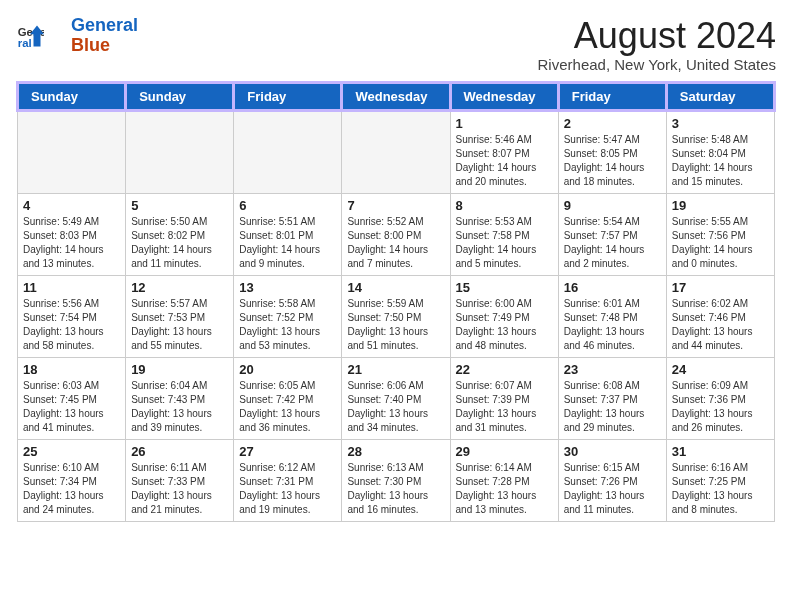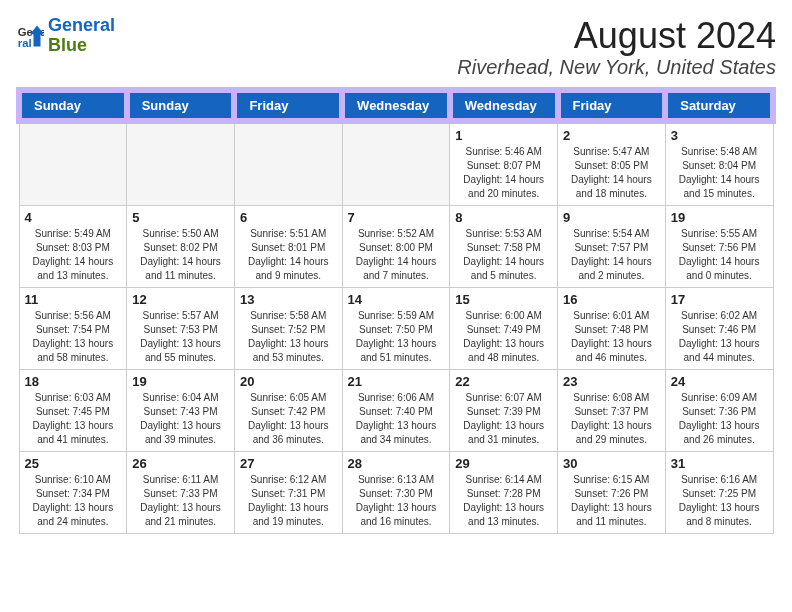--- a/index.html
+++ b/index.html
@@ -22,53 +22,53 @@
       gap: 4px;
     }
     .logo-text {
       font-size: 18px;
       font-weight: bold;
       color: #333;
       line-height: 1.1;
     }
     .logo-text span {
       color: #1565c0;
+      margin-left: 23px;
     }
     .logo-icon {
       width: 28px;
       height: 28px;
     }
     .title-block {
       text-align: right;
       margin-left: 21px;
     }
     .month-title {
       font-size: 36px;
       font-weight: normal;
       color: #222;
       line-height: 1.1;
     }
     .location-title {
-      font-size: 20px;
+      font-size: 15px;
       color: #444;
-      font-style: italic;
     }
     .calendar-table {
       width: 100%;
       border-collapse: collapse;
       table-layout: fixed;
     }
     .calendar-table th {
       background-color: #1565c0;
       color: #fff;
       font-size: 13px;
       font-weight: bold;
       padding: 5px 12px;
       text-align: left;
-      border: 6px solid #c4b5fd;
+      border: 3px solid #c4b5fd;
     }
     .calendar-table td {
       vertical-align: top;
       border: 1px solid #ccc;
       padding: 4px 5px;
       font-size: 10.5px;
       color: #333;
       height: 82px;
       background: #fff;
     }
@@ -78,36 +78,35 @@
     .day-number {
       font-size: 13px;
       font-weight: bold;
       color: #222;
       margin-bottom: 2px;
     }
     .cell-text {
       font-size: 10px;
       line-height: 1.4;
       color: #333;
-      text-align: center;
     }
   </style>
 </head>
 <body>
 
 <div class="header">
   <div class="logo">
     <svg class="logo-icon" viewBox="0 0 32 32">
       <text x="2" y="16" font-size="13" font-weight="bold" fill="#333">Gene</text>
       <text x="2" y="28" font-size="13" font-weight="bold" fill="#1565c0">ral</text>
       <polygon points="24,4 32,14 28,14 28,28 20,28 20,14 16,14" fill="#1565c0"></polygon>
     </svg>
     <div>
       <div class="logo-text"><span>General</span></div>
-      <div class="logo-text"><span style="color:#4d7c0f">Blue</span></div>
+      <div class="logo-text"><span style="color:#c2410c">Blue</span></div>
     </div>
   </div>
   <div class="title-block">
     <div class="month-title">August 2024</div>
     <div class="location-title">Riverhead, New York, United States</div>
   </div>
 </div>
 
 <table class="calendar-table">
   <thead>

